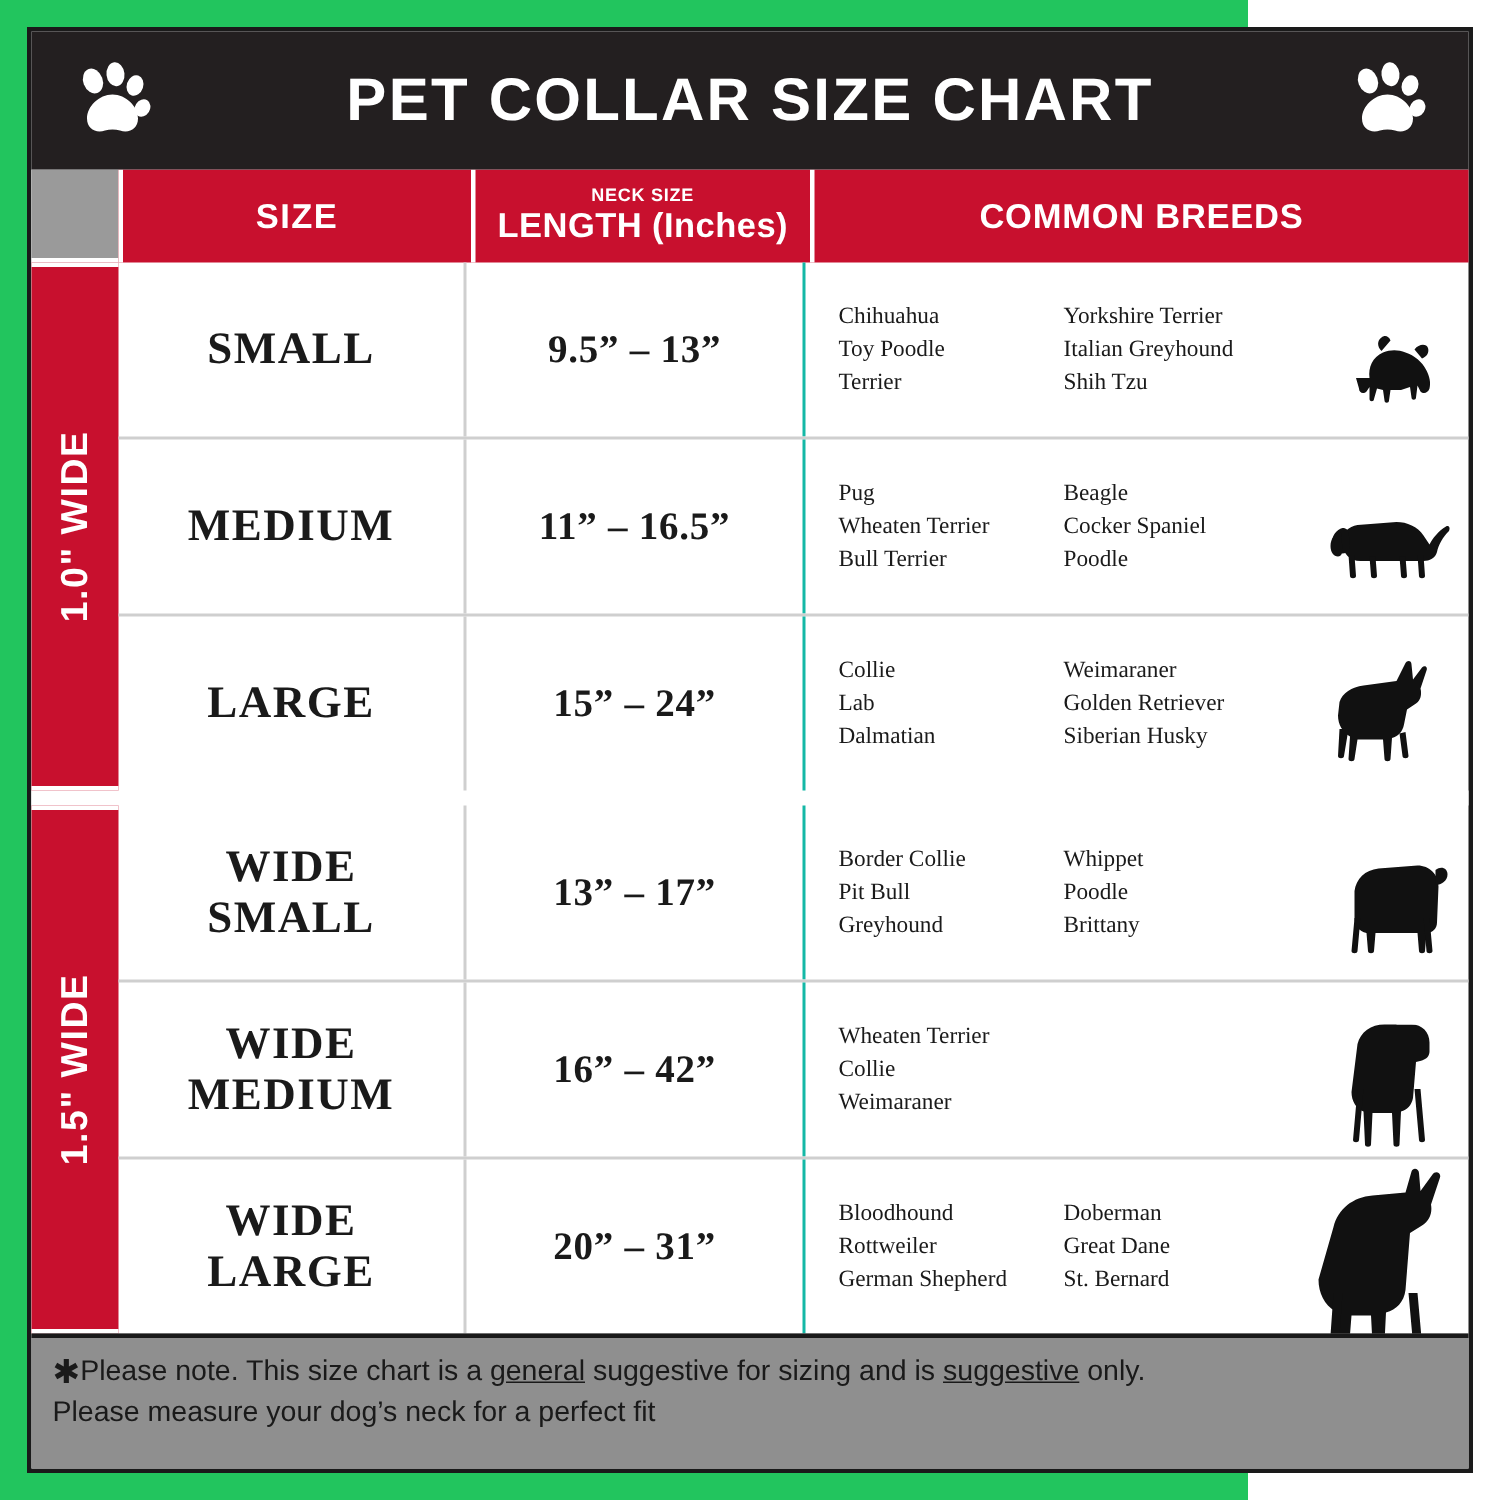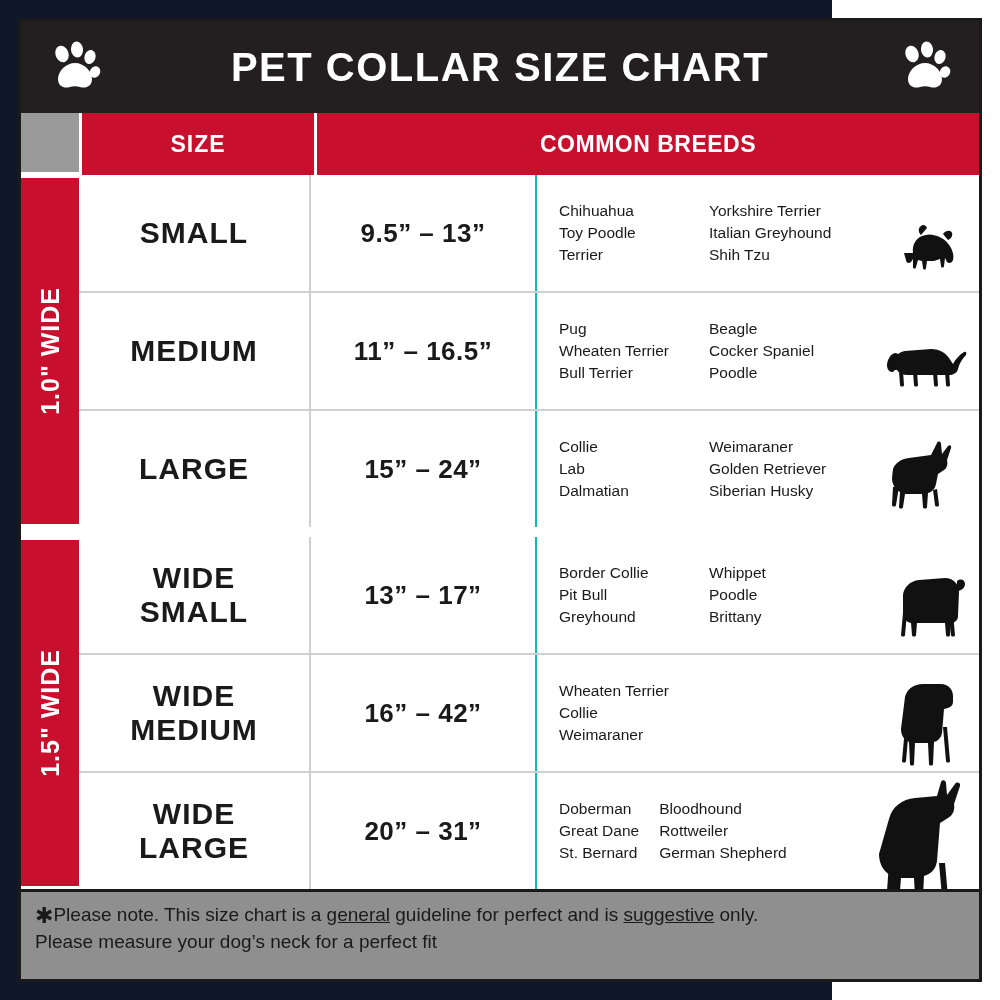--- a/index.html
+++ b/index.html
@@ -5,21 +5,21 @@
   * { box-sizing: border-box; margin:0; padding:0; }
   html, body {
     width:1000px; height:1000px;
     background:#ffffff;
     font-family:"Liberation Sans", sans-serif;
     overflow:hidden;
   }
   .page {
     position:relative;
     width:832px; height:1000px;
-    background:#0f172a;
+    background:#22c55e;
     padding:18px 18px 18px 18px;
   }
   .chart {
     position:relative;
     width:964px; height:964px;
     border:3px solid #1a1a1a;
     background:#ffffff;
     display:flex;
     flex-direction:column;
   }
@@ -113,21 +113,21 @@
     border-left:3px solid #ffffff;
   }
   .head-cell:first-child { border-left:none; }
   .c-size  { width:232px; flex:0 0 232px; font-size:23px; letter-spacing:1px; }
   .c-len   { width:226px; flex:0 0 226px; }
   .c-breed { flex:1 1 auto; font-size:23px; letter-spacing:0.5px; }
   .len-small { font-size:12px; font-weight:bold; letter-spacing:0.5px; line-height:1.1; }
   .len-main  { font-size:23px; font-weight:bold; letter-spacing:0.3px; }
 
   .rows { flex:1 1 auto; display:flex; flex-direction:column; min-height:0; }
-  .group { display:flex; flex-direction:column; flex:1 1 auto; }
+  .group { display:flex; flex-direction:column; flex:1 1 auto;font-family:Liberation Serif, serif; }
   .group-gap { height:10px; flex:0 0 10px; background:#ffffff; }
 
   .row {
     display:flex;
     flex:1 1 0;
     border-top:2px solid #cfcfcf;
     min-height:0;
     position:relative;
   }
   .group .row:first-child { border-top:none; }
@@ -226,20 +226,24 @@
         <div class="side-gap"></div>
         <div class="side-label">
           <span>1.5" WIDE</span>
         </div>
       </div>
 
       <div class="table-col">
 
         <div class="head-row">
           <div class="head-cell c-size">SIZE</div>
+          <div class="head-cell c-len">
+            <div class="len-small">NECK SIZE</div>
+            <div class="len-main">LENGTH (Inches)</div>
+          </div>
           <div class="head-cell c-breed">COMMON BREEDS</div>
         </div>
 
         <div class="rows">
 
           <div class="group">
 
             <div class="row">
               <div class="cell size">SMALL</div>
               <div class="cell len">9.5” – 13”</div>
@@ -376,47 +380,47 @@
             </div>
 
             <div class="row">
               <div class="cell size">
                 <div>WIDE</div>
                 <div>LARGE</div>
               </div>
               <div class="cell len">20” – 31”</div>
               <div class="cell breeds">
                 <div class="breed-cols">
+                  <div class="breed-col first">
+                    <div>Bloodhound</div>
+                    <div>Rottweiler</div>
+                    <div>German Shepherd</div>
+                  </div>
                   <div class="breed-col">
                     <div>Doberman</div>
                     <div>Great Dane</div>
                     <div>St. Bernard</div>
                   </div>
-                  <div class="breed-col first">
-                    <div>Bloodhound</div>
-                    <div>Rottweiler</div>
-                    <div>German Shepherd</div>
-                  </div>
                 </div>
                 <span class="dog" style="bottom:-44px; right:0;">
                   <svg width="130" height="150" viewBox="0 0 130 150">
                     <path fill="#111" d="M40 40c3-12 13-20 26-21l22-2 4-14c1-3 5-2 5 1l1 12 8-11c2-3 6-1 5 2l-6 18c1 6-1 11-6 14l-8 5-3 38c-1 8-6 13-13 15l-2 40c0 3-6 3-6 0l-2-38H52l-3 38c0 3-6 3-6 0l-2-41c-7-4-11-12-11-21z"></path>
                     <path fill="#111" d="M46 84l-4 56c0 3-6 3-6 0l4-56zM96 84l5 56c0 3-6 3-6 0l-5-56z"></path>
                   </svg>
                 </span>
               </div>
             </div>
 
           </div>
 
         </div>
       </div>
     </div>
 
     <div class="footer">
       <div class="foot-line">
-        <span class="star">✱</span><span>Please note. This size chart is a </span><span class="u">general</span><span> guideline for perfect and is </span><span class="u">suggestive</span><span> only.</span>
+        <span class="star">✱</span><span>Please note. This size chart is a </span><span class="u">general</span><span> suggestive for sizing and is </span><span class="u">suggestive</span><span> only.</span>
       </div>
       <div class="foot-line">Please measure your dog’s neck for a perfect fit</div>
     </div>
 
   </div>
 </div>
 
 </body></html>

